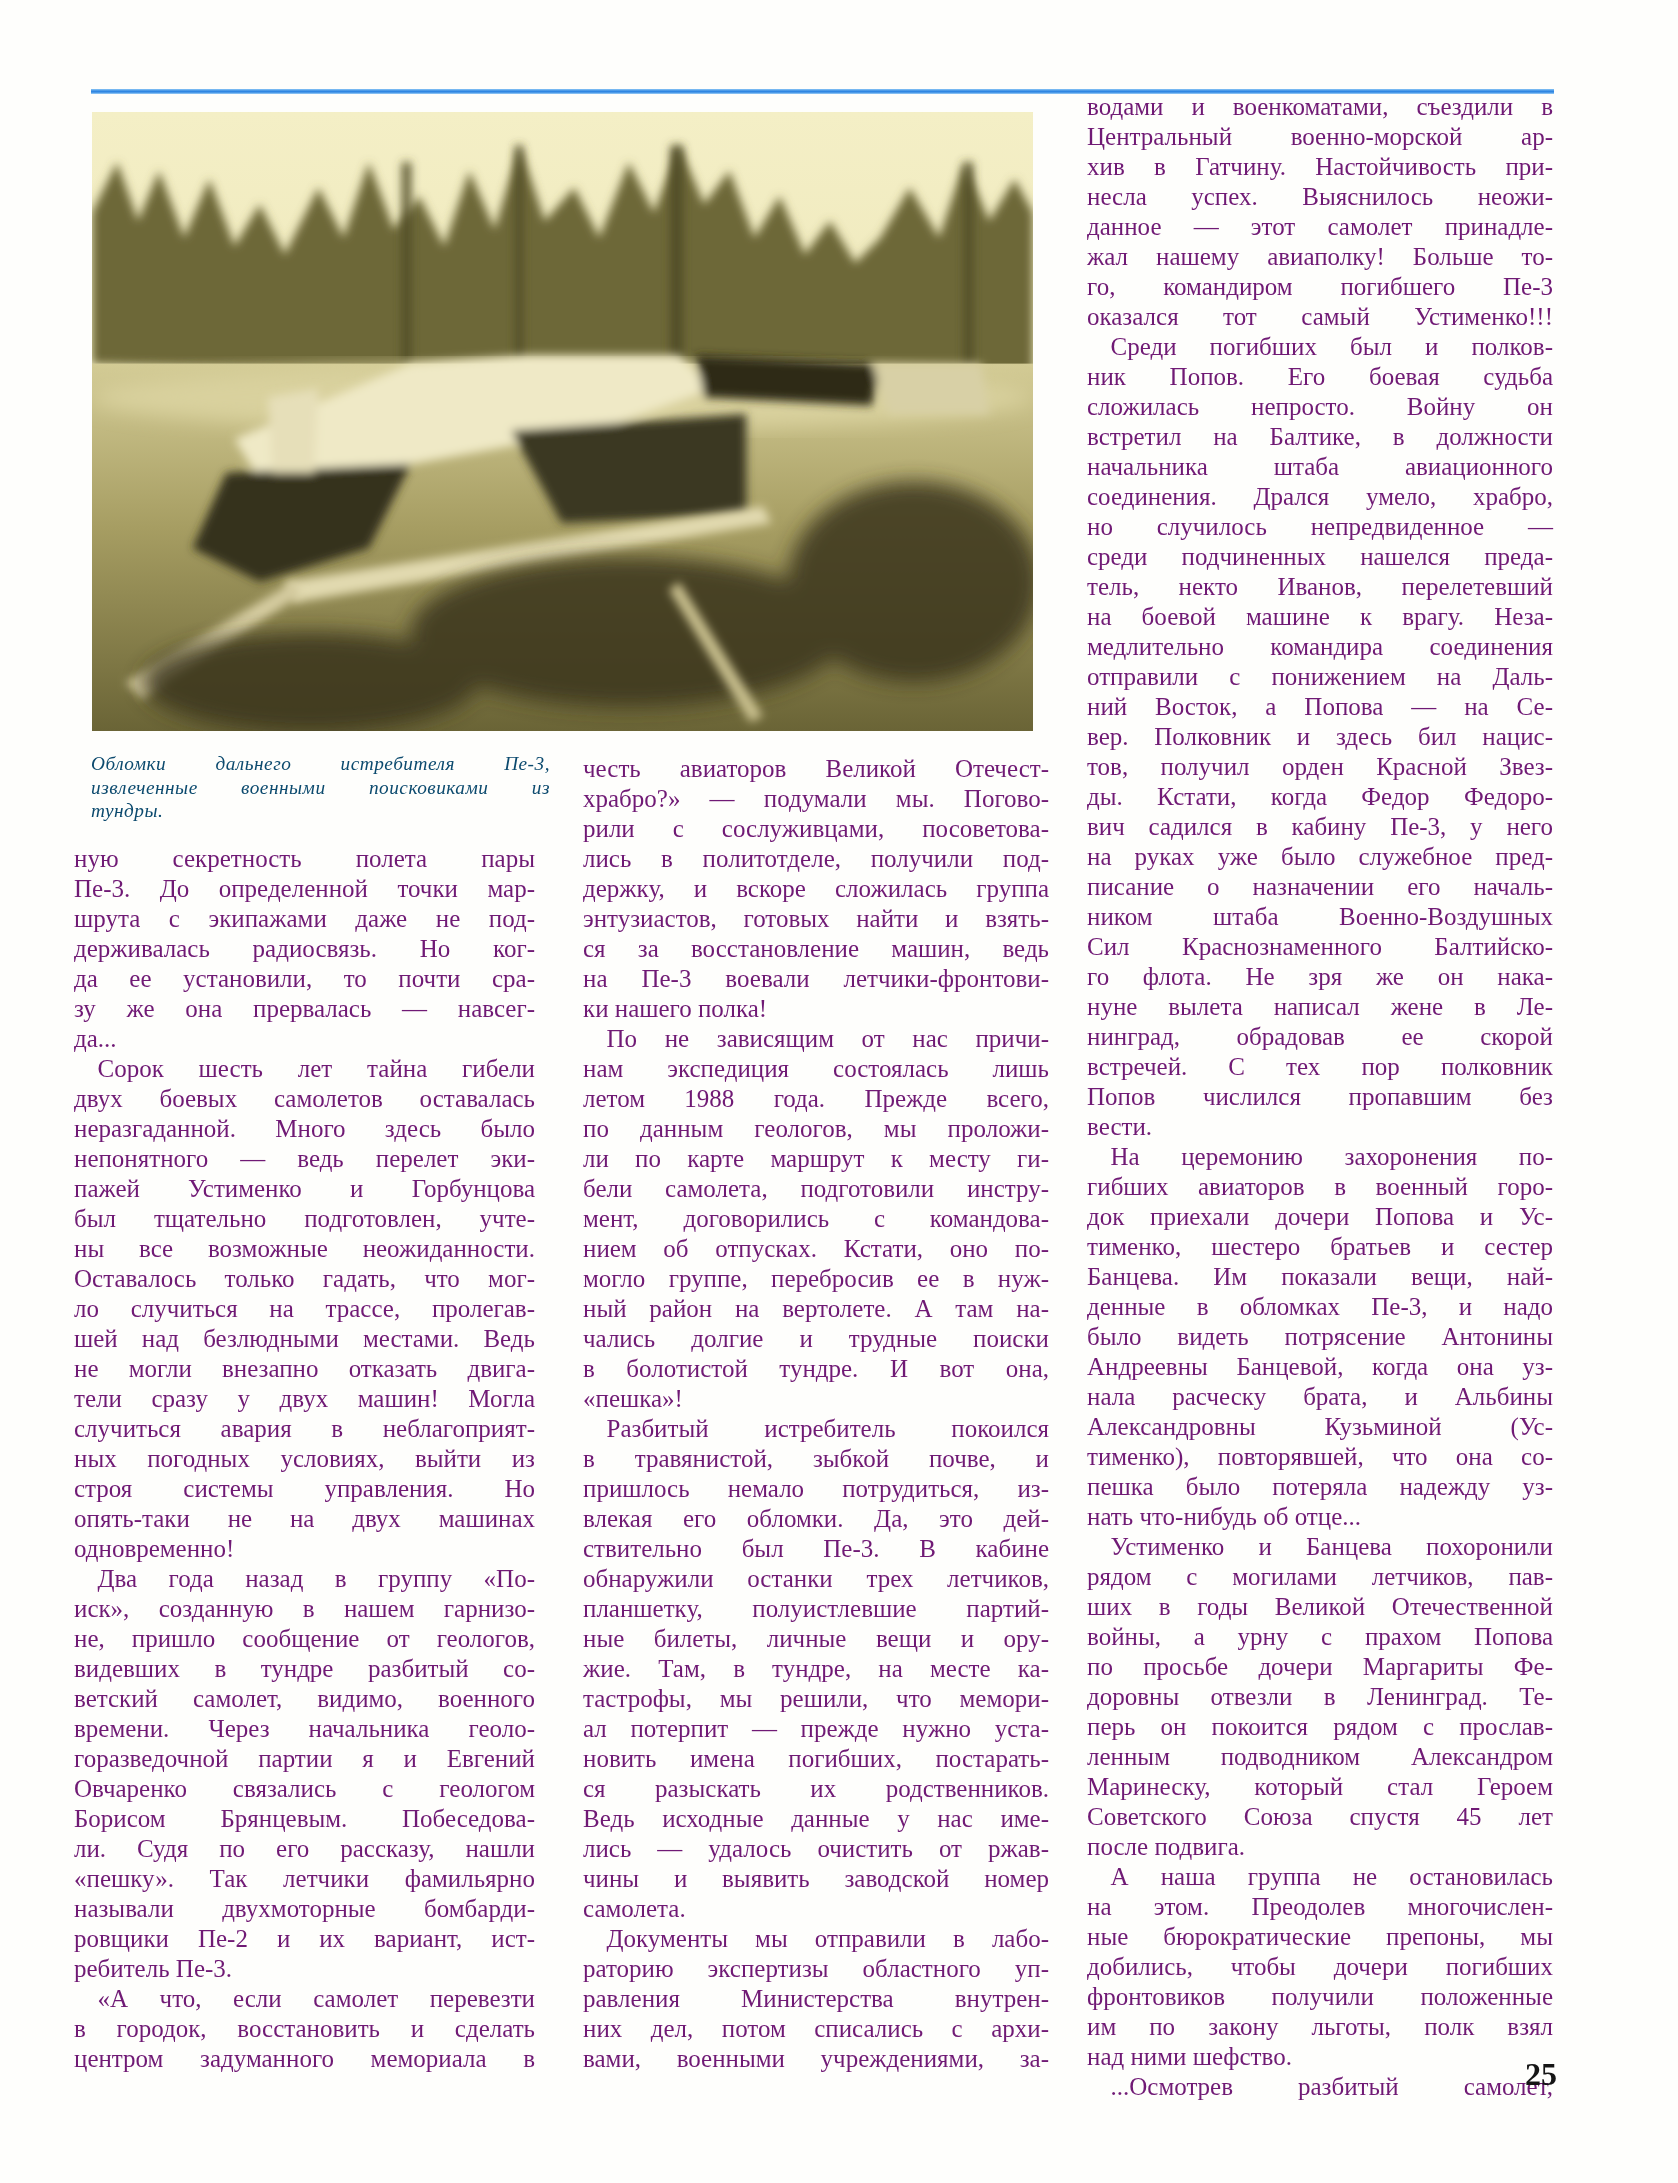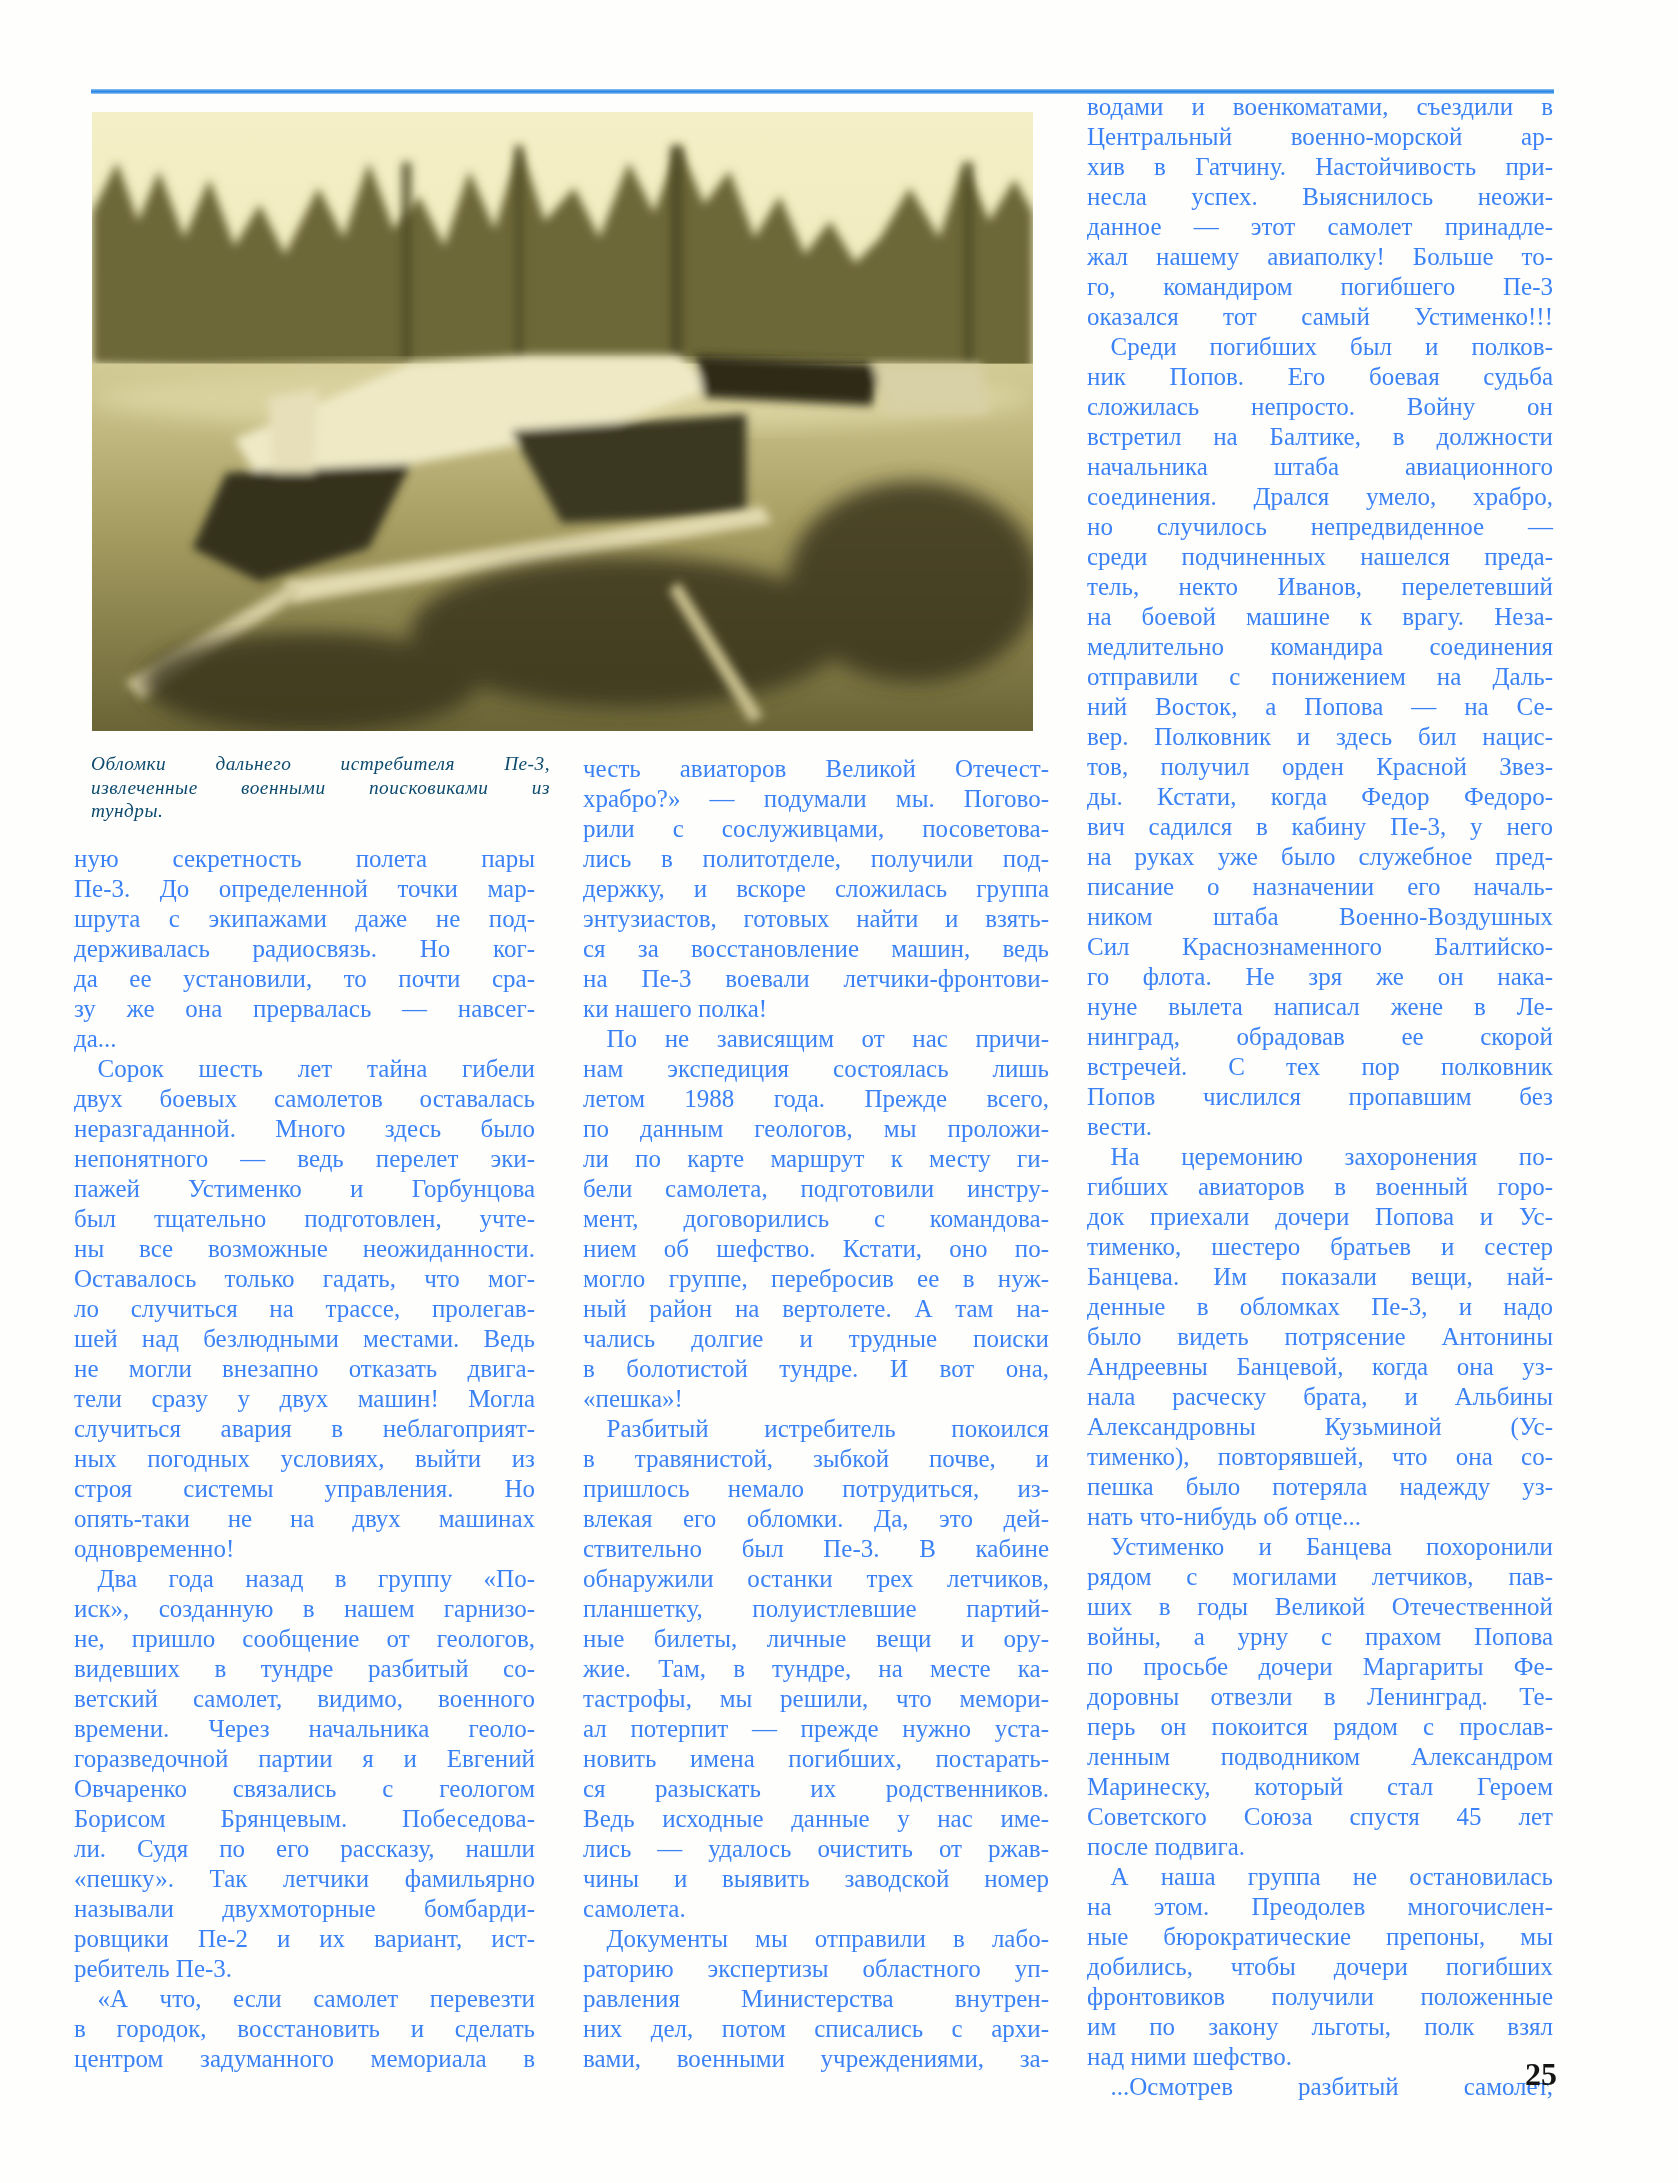--- a/index.html
+++ b/index.html
@@ -7,21 +7,21 @@
   .page { position: absolute; left: 0; top: 0; width: 1678px; height: 2183px; background: #fefefc; }
   .rule { position: absolute; left: 91px; top: 89px; width: 1463px; height: 5px;
           background: linear-gradient(180deg, #8cc6f5 0%, #2f86e2 45%, #2f86e2 60%, #9fd0f7 100%); }
   .photo { position: absolute; left: 92px; top: 112px; width: 941px; height: 619px; overflow: hidden;
            background: #e9e2b0; }
   .photo svg { display: block; width: 100%; height: 100%; }
   .caption { position: absolute; left: 91px; top: 752px; width: 459px;
              font-family: "Liberation Serif", serif; font-style: italic; font-size: 19.3px;
              line-height: 23.5px; color: #0c4a6e; letter-spacing: 0.5px; }
   .col { position: absolute; width: 466px; font-family: "Liberation Serif", serif;
-         font-size: 25px; line-height: 30px; color: #3b82f6; }
+         font-size: 25px; line-height: 30px; color: #701a75; }
   .col1 { left: 74px; top: 844px; width: 461px; }
   .col2 { left: 583px; top: 754px; }
   .col3 { left: 1087px; top: 92px; }
   .ln { display: block; white-space: nowrap; text-align: justify; text-align-last: justify; height: 30px; overflow: visible; }
   .ln.last { text-align-last: left; }
   .ln.indent { text-indent: 23.5px; }
   .cap-ln { display: block; white-space: nowrap; text-align: justify; text-align-last: justify; }
   .cap-ln.last { text-align-last: left; }
   .pagenum { position: absolute; left: 1525px; top: 2056px; font-family: Liberation Serif, serif;
              font-weight: bold; font-size: 32px; color: #151515; }
@@ -146,21 +146,21 @@
       <span class="ln">ся за восстановление машин, ведь</span>
       <span class="ln">на Пе-3 воевали летчики-фронтови-</span>
       <span class="ln last">ки нашего полка!</span>
       <span class="ln indent">По не зависящим от нас причи-</span>
       <span class="ln">нам экспедиция состоялась лишь</span>
       <span class="ln">летом 1988 года. Прежде всего,</span>
       <span class="ln">по данным геологов, мы проложи-</span>
       <span class="ln">ли по карте маршрут к месту ги-</span>
       <span class="ln">бели самолета, подготовили инстру-</span>
       <span class="ln">мент, договорились с командова-</span>
-      <span class="ln">нием об шефство. Кстати, оно по-</span>
+      <span class="ln">нием об отпусках. Кстати, оно по-</span>
       <span class="ln">могло группе, перебросив ее в нуж-</span>
       <span class="ln">ный район на вертолете. А там на-</span>
       <span class="ln">чались долгие и трудные поиски</span>
       <span class="ln">в болотистой тундре. И вот она,</span>
       <span class="ln last">«пешка»!</span>
       <span class="ln indent">Разбитый истребитель покоился</span>
       <span class="ln">в травянистой, зыбкой почве, и</span>
       <span class="ln">пришлось немало потрудиться, из-</span>
       <span class="ln">влекая его обломки. Да, это дей-</span>
       <span class="ln">ствительно был Пе-3. В кабине</span>

